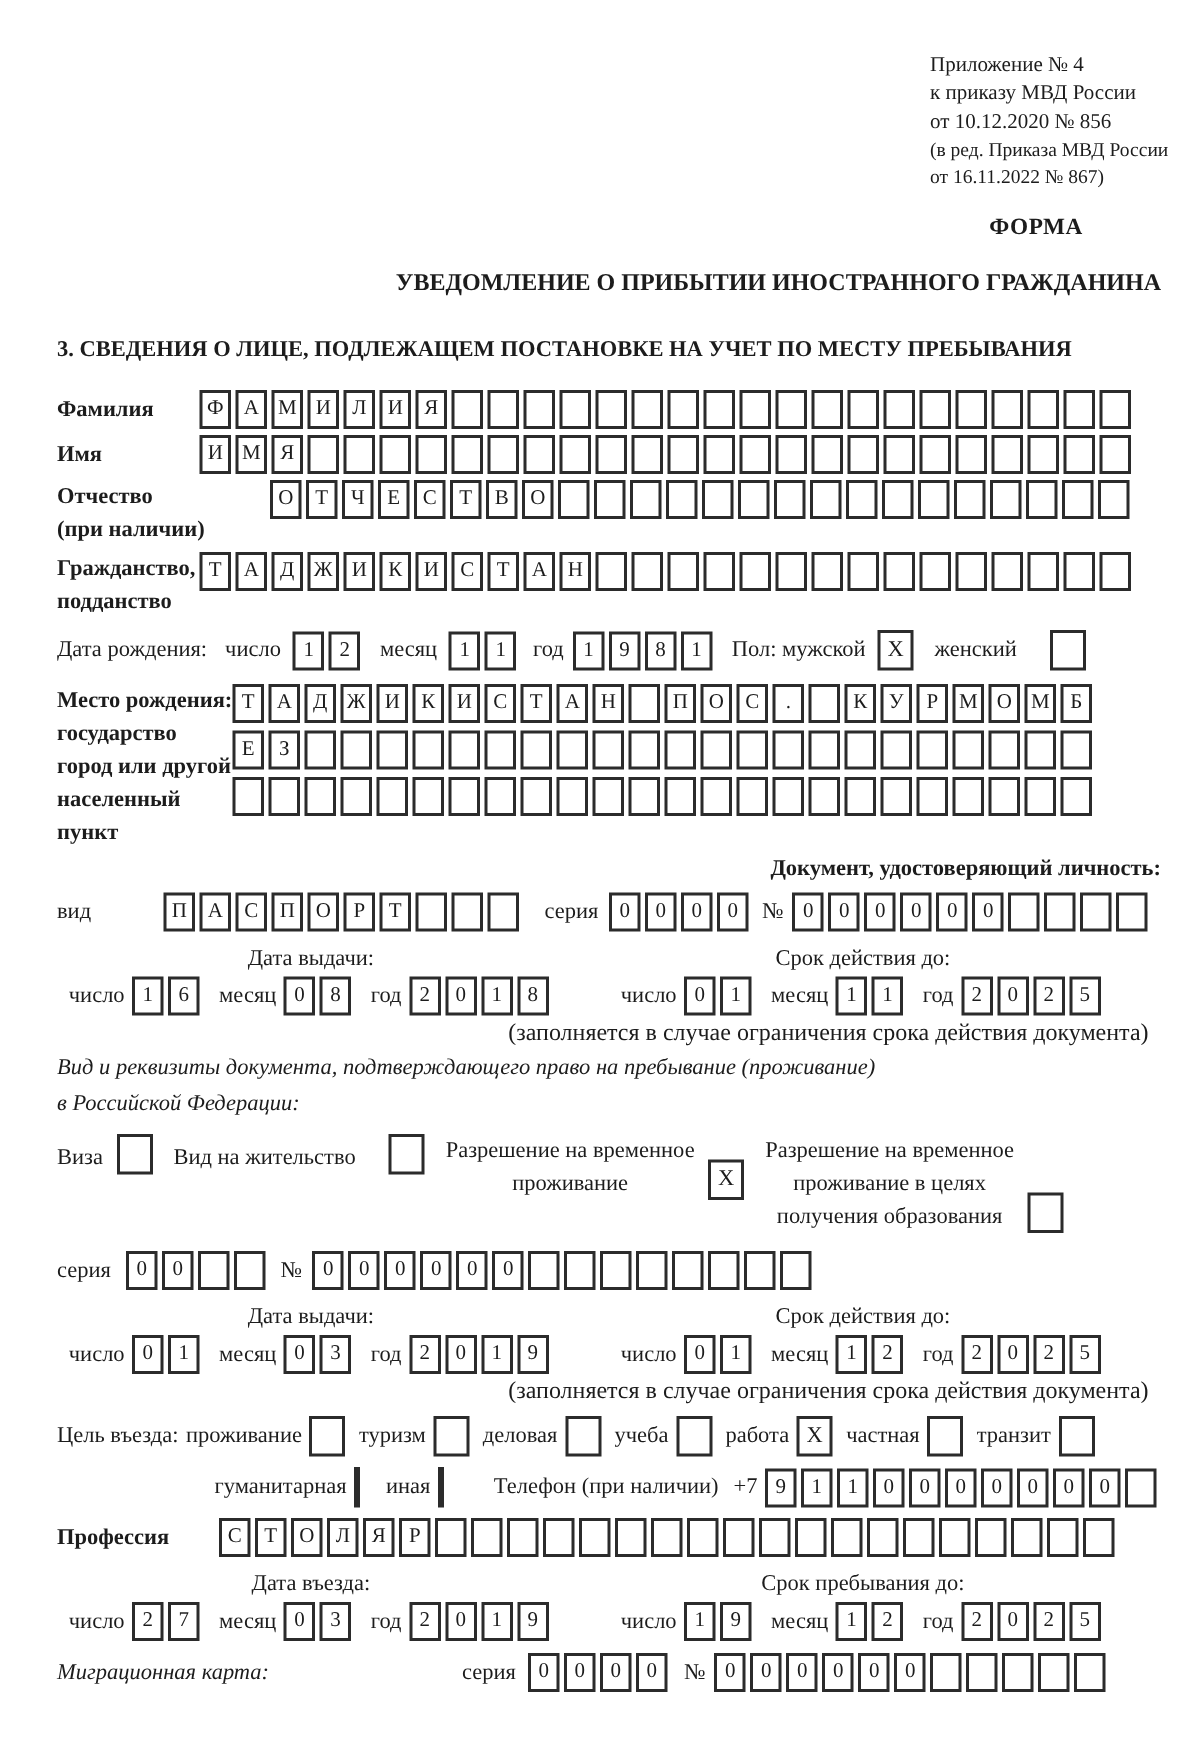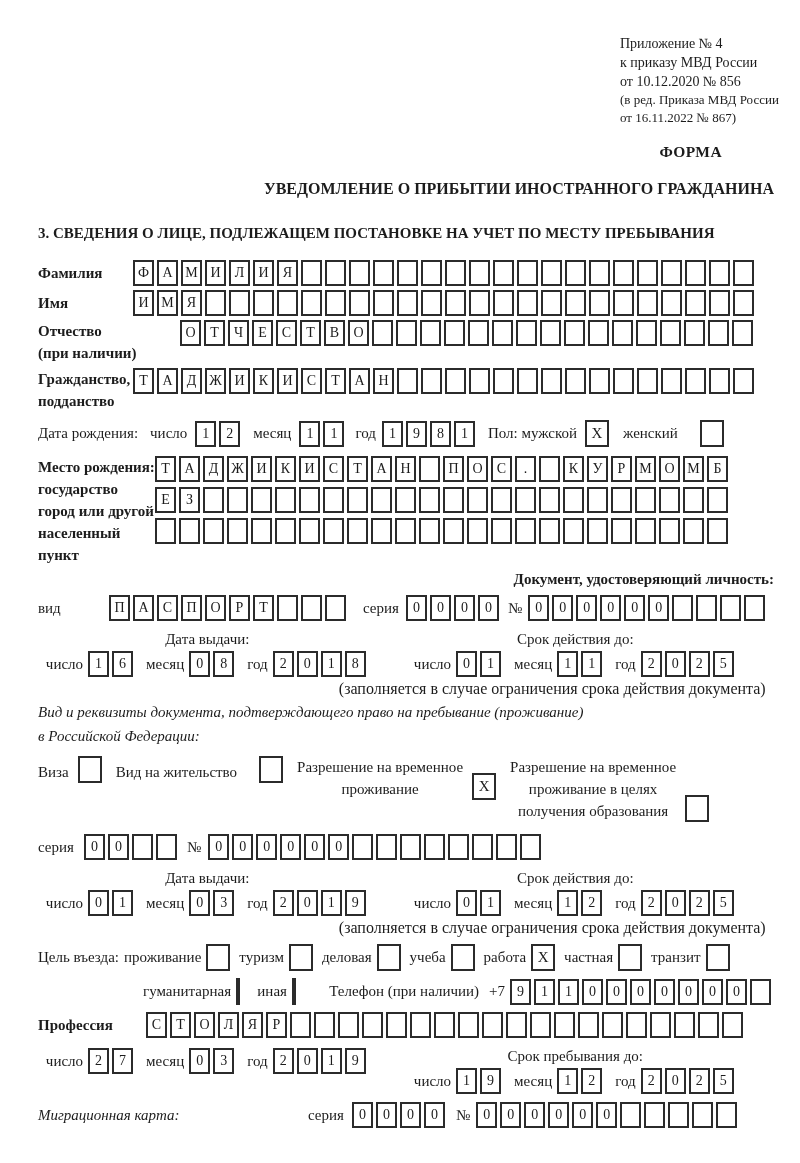--- a/index.html
+++ b/index.html
@@ -289,20 +289,21 @@
       <span class="boxes"><span class="cell">9</span><span class="cell">1</span><span class="cell">1</span><span class="cell">0</span><span class="cell">0</span><span class="cell">0</span><span class="cell">0</span><span class="cell">0</span><span class="cell">0</span><span class="cell">0</span><span class="cell"></span></span>
     </div>
 
     <div class="frow">
       <span class="lbl w108">Профессия</span>
       <span class="boxes"><span class="cell">С</span><span class="cell">Т</span><span class="cell">О</span><span class="cell">Л</span><span class="cell">Я</span><span class="cell">Р</span><span class="cell"></span><span class="cell"></span><span class="cell"></span><span class="cell"></span><span class="cell"></span><span class="cell"></span><span class="cell"></span><span class="cell"></span><span class="cell"></span><span class="cell"></span><span class="cell"></span><span class="cell"></span><span class="cell"></span><span class="cell"></span><span class="cell"></span><span class="cell"></span><span class="cell"></span><span class="cell"></span><span class="cell"></span></span>
     </div>
 
     <div class="dates">
       <div class="dcol dcol-l">
+        <div class="dtitle">Дата въезда:</div>
         <div class="dline">
           <span class="t">число</span>
           <span class="boxes"><span class="cell">2</span><span class="cell">7</span></span>
           <span class="t">месяц</span>
           <span class="boxes"><span class="cell">0</span><span class="cell">3</span></span>
           <span class="t">год</span>
           <span class="boxes"><span class="cell">2</span><span class="cell">0</span><span class="cell">1</span><span class="cell">9</span></span>
         </div>
       </div>
       <div class="dcol dcol-r">

